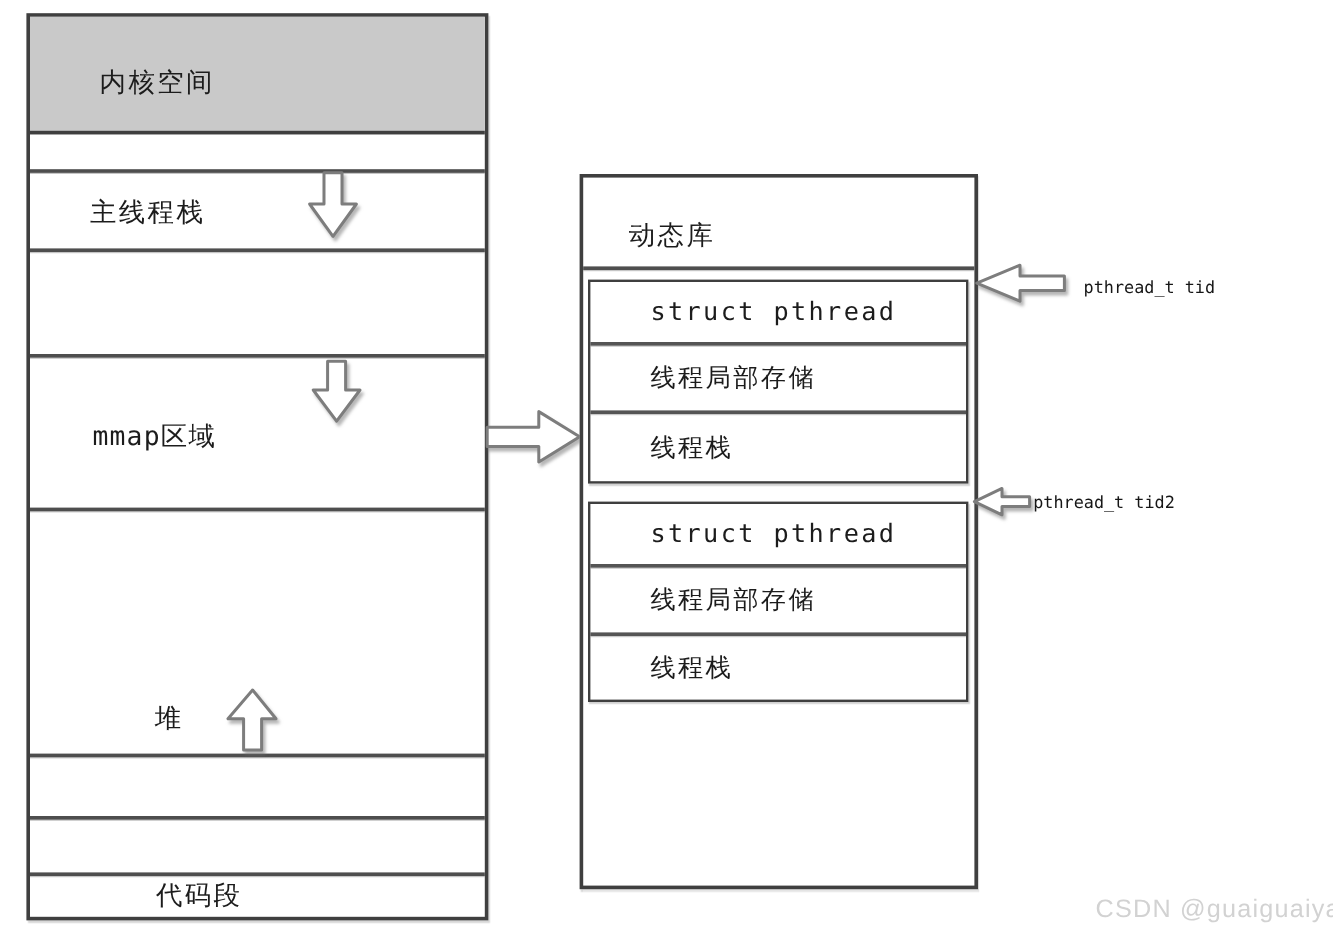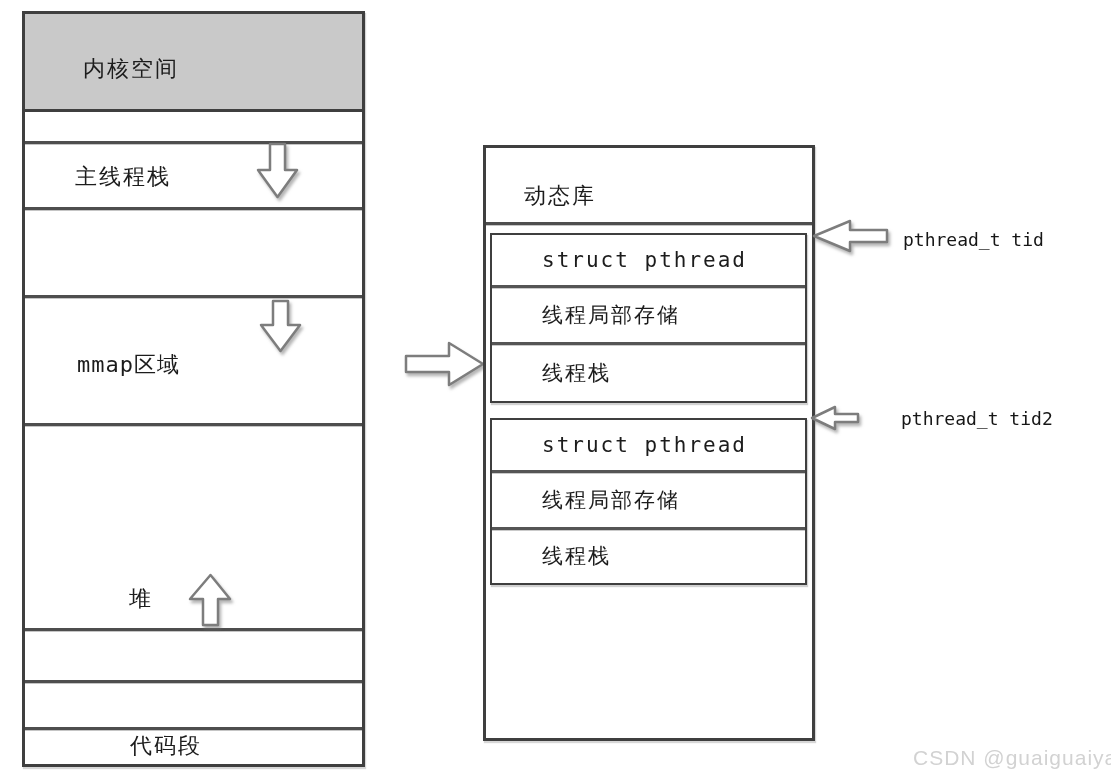--- a/index.html
+++ b/index.html
@@ -13,21 +13,21 @@
     overflow: hidden;
   }
   
   .box {
     position: absolute;
     box-sizing: border-box;
     border: 3px solid #3f3f3f;
     background: #ffffff;
     box-shadow: 1px 2px 1px rgba(140,140,140,.35);
   }
-  .process-box { left: 22px; top: 11px; width: 343px; height: 756px; }
+  .process-box { left: 22px; top: 11px; width: 385px; height: 756px; }
   .library-box { left: 483px; top: 145px; width: 332px; height: 596px; }
   .inner-box {
     position: absolute;
     box-sizing: border-box;
     border: 2.5px solid #3f3f3f;
     background: #fff;
     box-shadow: 1px 2px 1px rgba(140,140,140,.4);
   }
   
   .hline {
@@ -54,21 +54,21 @@
     border-bottom: 3px solid #3f3f3f;
   }
   
   .arrow { position: absolute; }
   .arrow svg { display: block; filter: drop-shadow(2px 3px 1.5px rgba(110,110,110,.5)); }
   .arrow path { fill: #ffffff; stroke: #7d7d7d; stroke-width: 2.5; stroke-linejoin: round; }
   
   .ptr-label {
     position: absolute;
     font-family: "DejaVu Sans Mono", monospace;
-    font-size: 18px;
+    font-size: 14px;
     line-height: 26px;
     white-space: nowrap;
     color: #161616;
   }
   
   .tb-row {
     position: absolute;
     left: 0; right: 0;
     display: flex;
     align-items: center;
@@ -163,17 +163,17 @@
       <path d="M77 13 L40 13 L40 4 L4 19 L40 34 L40 25 L77 25 Z"></path>
     </svg>
   </div>
   <span class="ptr-label" style="left:903px; top:227px;">pthread_t tid</span>
 
   <div class="arrow" style="left:808px; top:404px;">
     <svg width="52" height="28" viewBox="0 0 52 28">
       <path d="M50 10 L27 10 L27 3 L4 14 L27 25 L27 18 L50 18 Z"></path>
     </svg>
   </div>
-  <span class="ptr-label" style="left:861px; top:406px;padding-left:40px;">pthread_t tid2</span>
+  <span class="ptr-label" style="left:861px; top:406px;">pthread_t tid2</span>
 
   <span class="watermark">CSDN @guaiguaiyalj</span>
 
 </div>
 
 </body></html>

